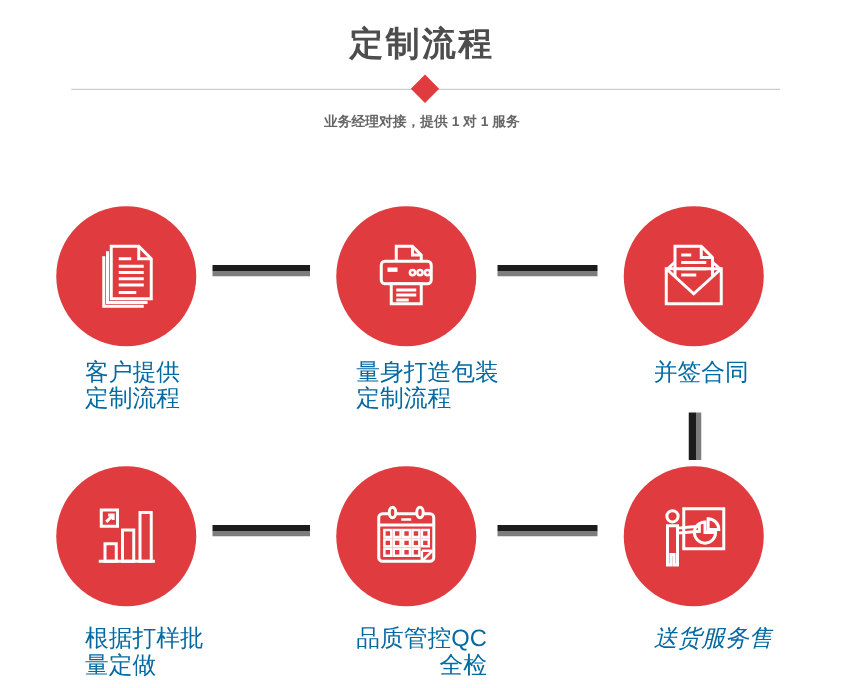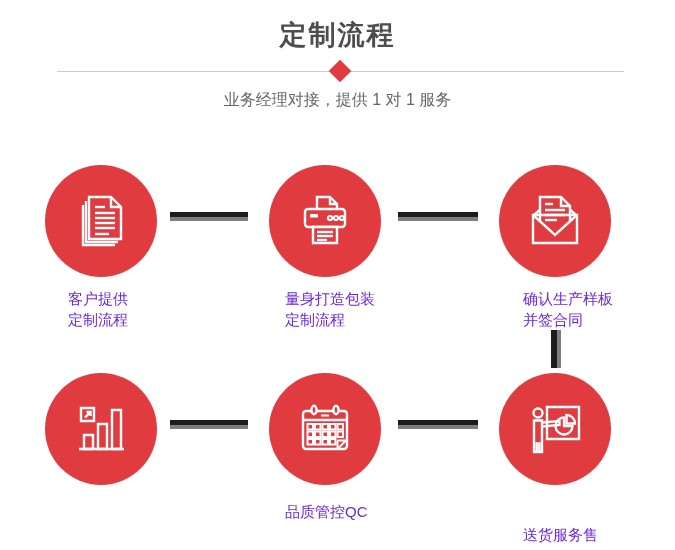--- a/index.html
+++ b/index.html
@@ -5,40 +5,40 @@
   html,body{margin:0;padding:0;background:#fff;}
   body{font-family:"Liberation Sans","DejaVu Sans",sans-serif;}
   .stage{position:relative;width:675px;height:550px;background:#fff;overflow:hidden;padding-left:36px;}
 
   .title{position:absolute;top:17px;left:0;width:675px;text-align:center;
          font-size:27px;font-weight:700;color:#4d4d4d;letter-spacing:2px;}
   .divider{position:absolute;top:71px;left:57px;width:567px;height:1px;background:#cccccc;}
   .diamond{position:absolute;top:63px;left:332px;width:16px;height:16px;
            background:#e03b3f;transform:rotate(45deg);}
   .subtitle{position:absolute;top:90px;left:0;width:675px;text-align:center;
-            font-size:16px;color:#666666;}
+            font-size:11px;color:#666666;font-weight:bold;}
 
   .circle{position:absolute;width:112px;height:112px;border-radius:50%;
           background:#e03b3f;display:flex;align-items:center;justify-content:center;}
   .c1{left:45px;top:165px;} .c2{left:269px;top:165px;} .c3{left:499px;top:165px;}
   .c4{left:45px;top:373px;} .c5{left:269px;top:373px;} .c6{left:499px;top:373px;}
 
   .conn-h{position:absolute;height:9px;
           background:linear-gradient(to bottom,#1c1c1c 55%,#7d7d7d 55%);}
   .h1{left:170px;top:212px;width:78px;}
   .h2{left:398px;top:212px;width:80px;}
   .h3{left:170px;top:420px;width:78px;}
   .h4{left:398px;top:420px;width:80px;}
   .conn-v{position:absolute;width:10px;
           background:linear-gradient(to right,#1c1c1c 55%,#7d7d7d 55%);}
   .v1{left:551px;top:330px;height:38px;}
 
-  .step-label{position:absolute;font-size:15px;line-height:21px;color:#6d28d9;}
+  .step-label{position:absolute;font-size:19px;line-height:21px;color:#0369a1;}
   .l1{left:68px;top:288px;}  .l2{left:285px;top:288px;} .l3{left:523px;top:288px;}
-  .l4{left:68px;top:501px;}  .l5{left:285px;top:501px;text-align:right;} .l6{left:523px;top:524px;}
+  .l4{left:68px;top:501px;}  .l5{left:285px;top:501px;text-align:right;} .l6{left:523px;top:501px;font-style:italic;}
 
   svg.icon{width:64px;height:64px;display:block;}
   svg.icon *{vector-effect:non-scaling-stroke;}
 </style>
 </head>
 <body>
 
 <div class="stage">
 
   <div class="title">定制流程</div>
@@ -150,23 +150,27 @@
 
   <div class="step-label l1">
     <div>客户提供</div>
     <div>定制流程</div>
   </div>
   <div class="step-label l2">
     <div>量身打造包装</div>
     <div>定制流程</div>
   </div>
   <div class="step-label l3">
-    <div>确认生产样板</div>
     <div>并签合同</div>
+  </div>
+  <div class="step-label l4">
+    <div>根据打样批</div>
+    <div>量定做</div>
   </div>
   <div class="step-label l5">
     <div>品质管控QC</div>
+    <div>全检</div>
   </div>
   <div class="step-label l6">
     <div>送货服务售</div>
   </div>
 
 </div>
 
 </body></html>

